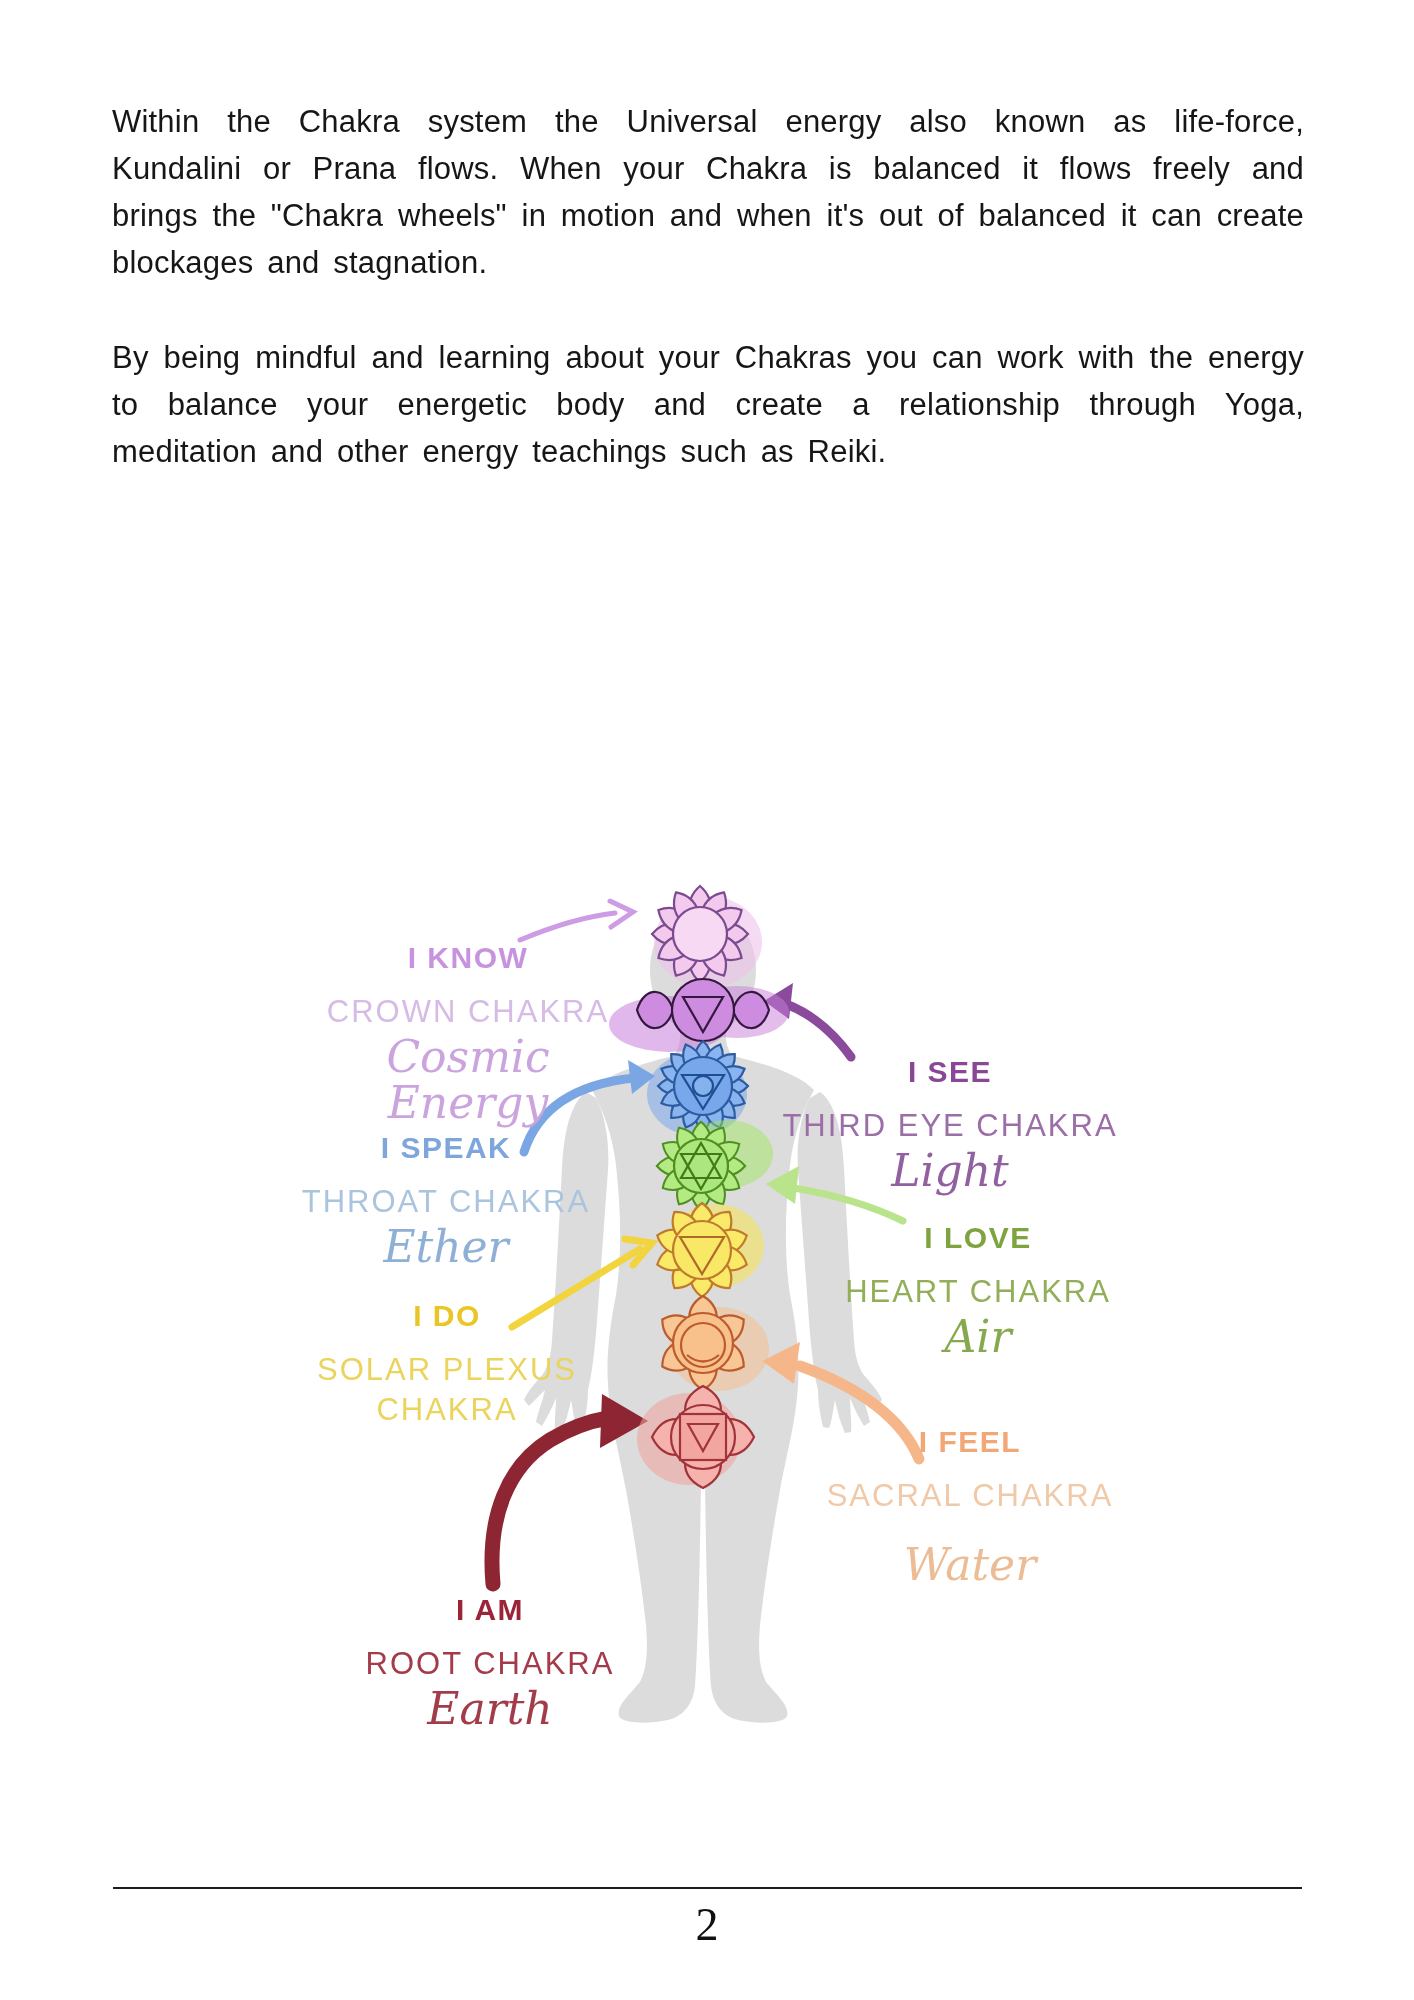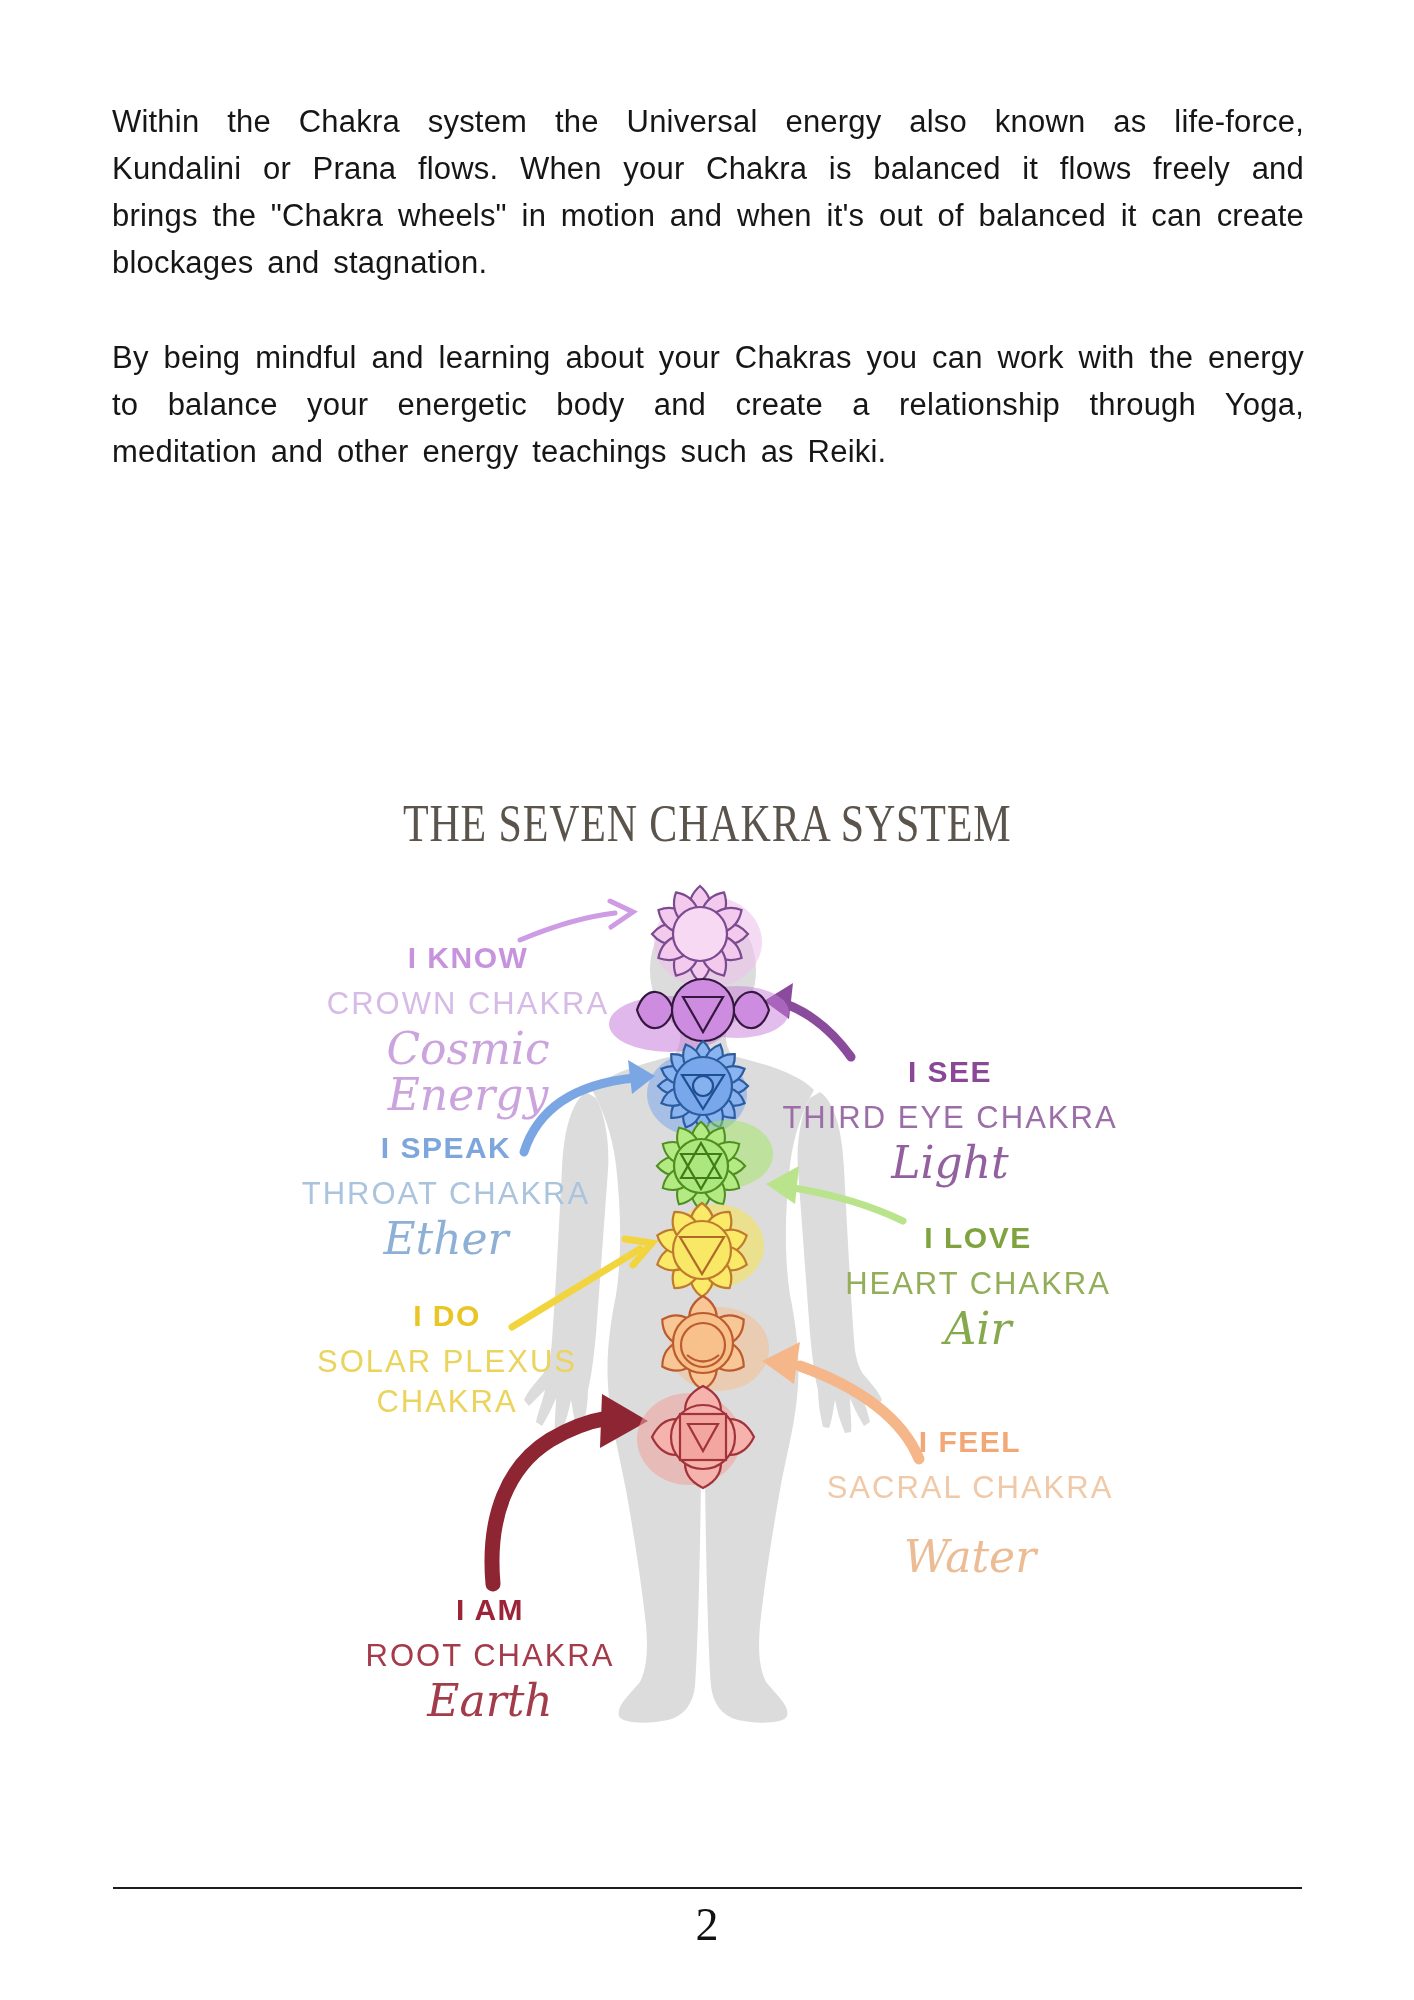--- a/index.html
+++ b/index.html
@@ -11,21 +11,21 @@
                word-spacing:5px;letter-spacing:0.2px;color:#161616;}
   
   .diagram-title{position:absolute;left:0;top:794px;width:100%;text-align:center;margin:0;
                  font-family:"Liberation Serif",serif;font-weight:400;color:#5b544c;font-size:50px;}
   .diagram-title span{display:inline-block;transform:scale(0.84,1.06);letter-spacing:1px;white-space:nowrap;}
   
   .figure-svg{position:absolute;left:0;top:860px;width:1414px;height:880px;}
   
   .chakra-label{position:absolute;text-align:center;}
   .chakra-label .affirm{font-size:30px;font-weight:bold;letter-spacing:1.5px;line-height:36px;}
-  .chakra-label .cname{font-size:31px;letter-spacing:2px;line-height:40px;margin-top:8px;}
+  .chakra-label .cname{font-size:31px;letter-spacing:2px;line-height:40px;margin-top:16px;}
   .chakra-label .element{font-family:"DejaVu Serif",serif;font-style:italic;font-size:44px;line-height:46px;margin-top:2px;}
   .gap-element{margin-top:26px !important;}
   .pos-crown   {left:318px;top:940px; width:300px;}
   .pos-thirdeye{left:770px;top:1054px;width:360px;}
   .pos-throat  {left:296px;top:1130px;width:300px;}
   .pos-heart   {left:828px;top:1220px;width:300px;}
   .pos-solar   {left:297px;top:1298px;width:300px;}
   .pos-sacral  {left:820px;top:1424px;width:300px;}
   .pos-root    {left:340px;top:1592px;width:300px;}
   .lbl-crown .affirm{color:#c793de}.lbl-crown .cname{color:#d6bbe6}.lbl-crown .element{color:#cba4de}
@@ -43,21 +43,20 @@
 </head>
 <body>
 
 <div class="page">
 
   <div class="body-text">
     <p>Within the Chakra system the Universal energy also known as life-force, Kundalini or Prana flows. When your Chakra is balanced it flows freely and brings the "Chakra wheels" in motion and when it's out of balanced it can create blockages and stagnation.</p>
     <p>By being mindful and learning about your Chakras you can work with the energy to balance your energetic body and create a relationship through Yoga, meditation and other energy teachings such as Reiki.</p>
   </div>
 
-  <h1 class="diagram-title"><span>THE SEVEN CHAKRA SYSTEM</span></h1>
 
   <svg class="figure-svg" viewBox="0 860 1414 880" aria-hidden="true">
     <defs>
       <path id="pt12" d="M0,-48 Q13,-37 10,-21 Q6,-9 0,-6 Q-6,-9 -10,-21 Q-13,-37 0,-48 Z"></path>
       <path id="pt16" d="M0,-45 Q10,-36 8,-24 Q4,-14 0,-12 Q-4,-14 -8,-24 Q-10,-36 0,-45 Z"></path>
       <path id="pt10" d="M0,-47 Q14,-37 11,-21 Q6,-9 0,-6 Q-6,-9 -11,-21 Q-14,-37 0,-47 Z"></path>
       <path id="pt6" d="M0,-47 Q17,-37 13,-18 Q7,-6 0,-4 Q-7,-6 -13,-18 Q-17,-37 0,-47 Z"></path>
       <path id="pt4" d="M0,-51 Q22,-40 17,-20 Q9,-6 0,-4 Q-9,-6 -17,-20 Q-22,-40 0,-51 Z"></path>
       <g id="q12">
           <use href="#pt12"></use>

